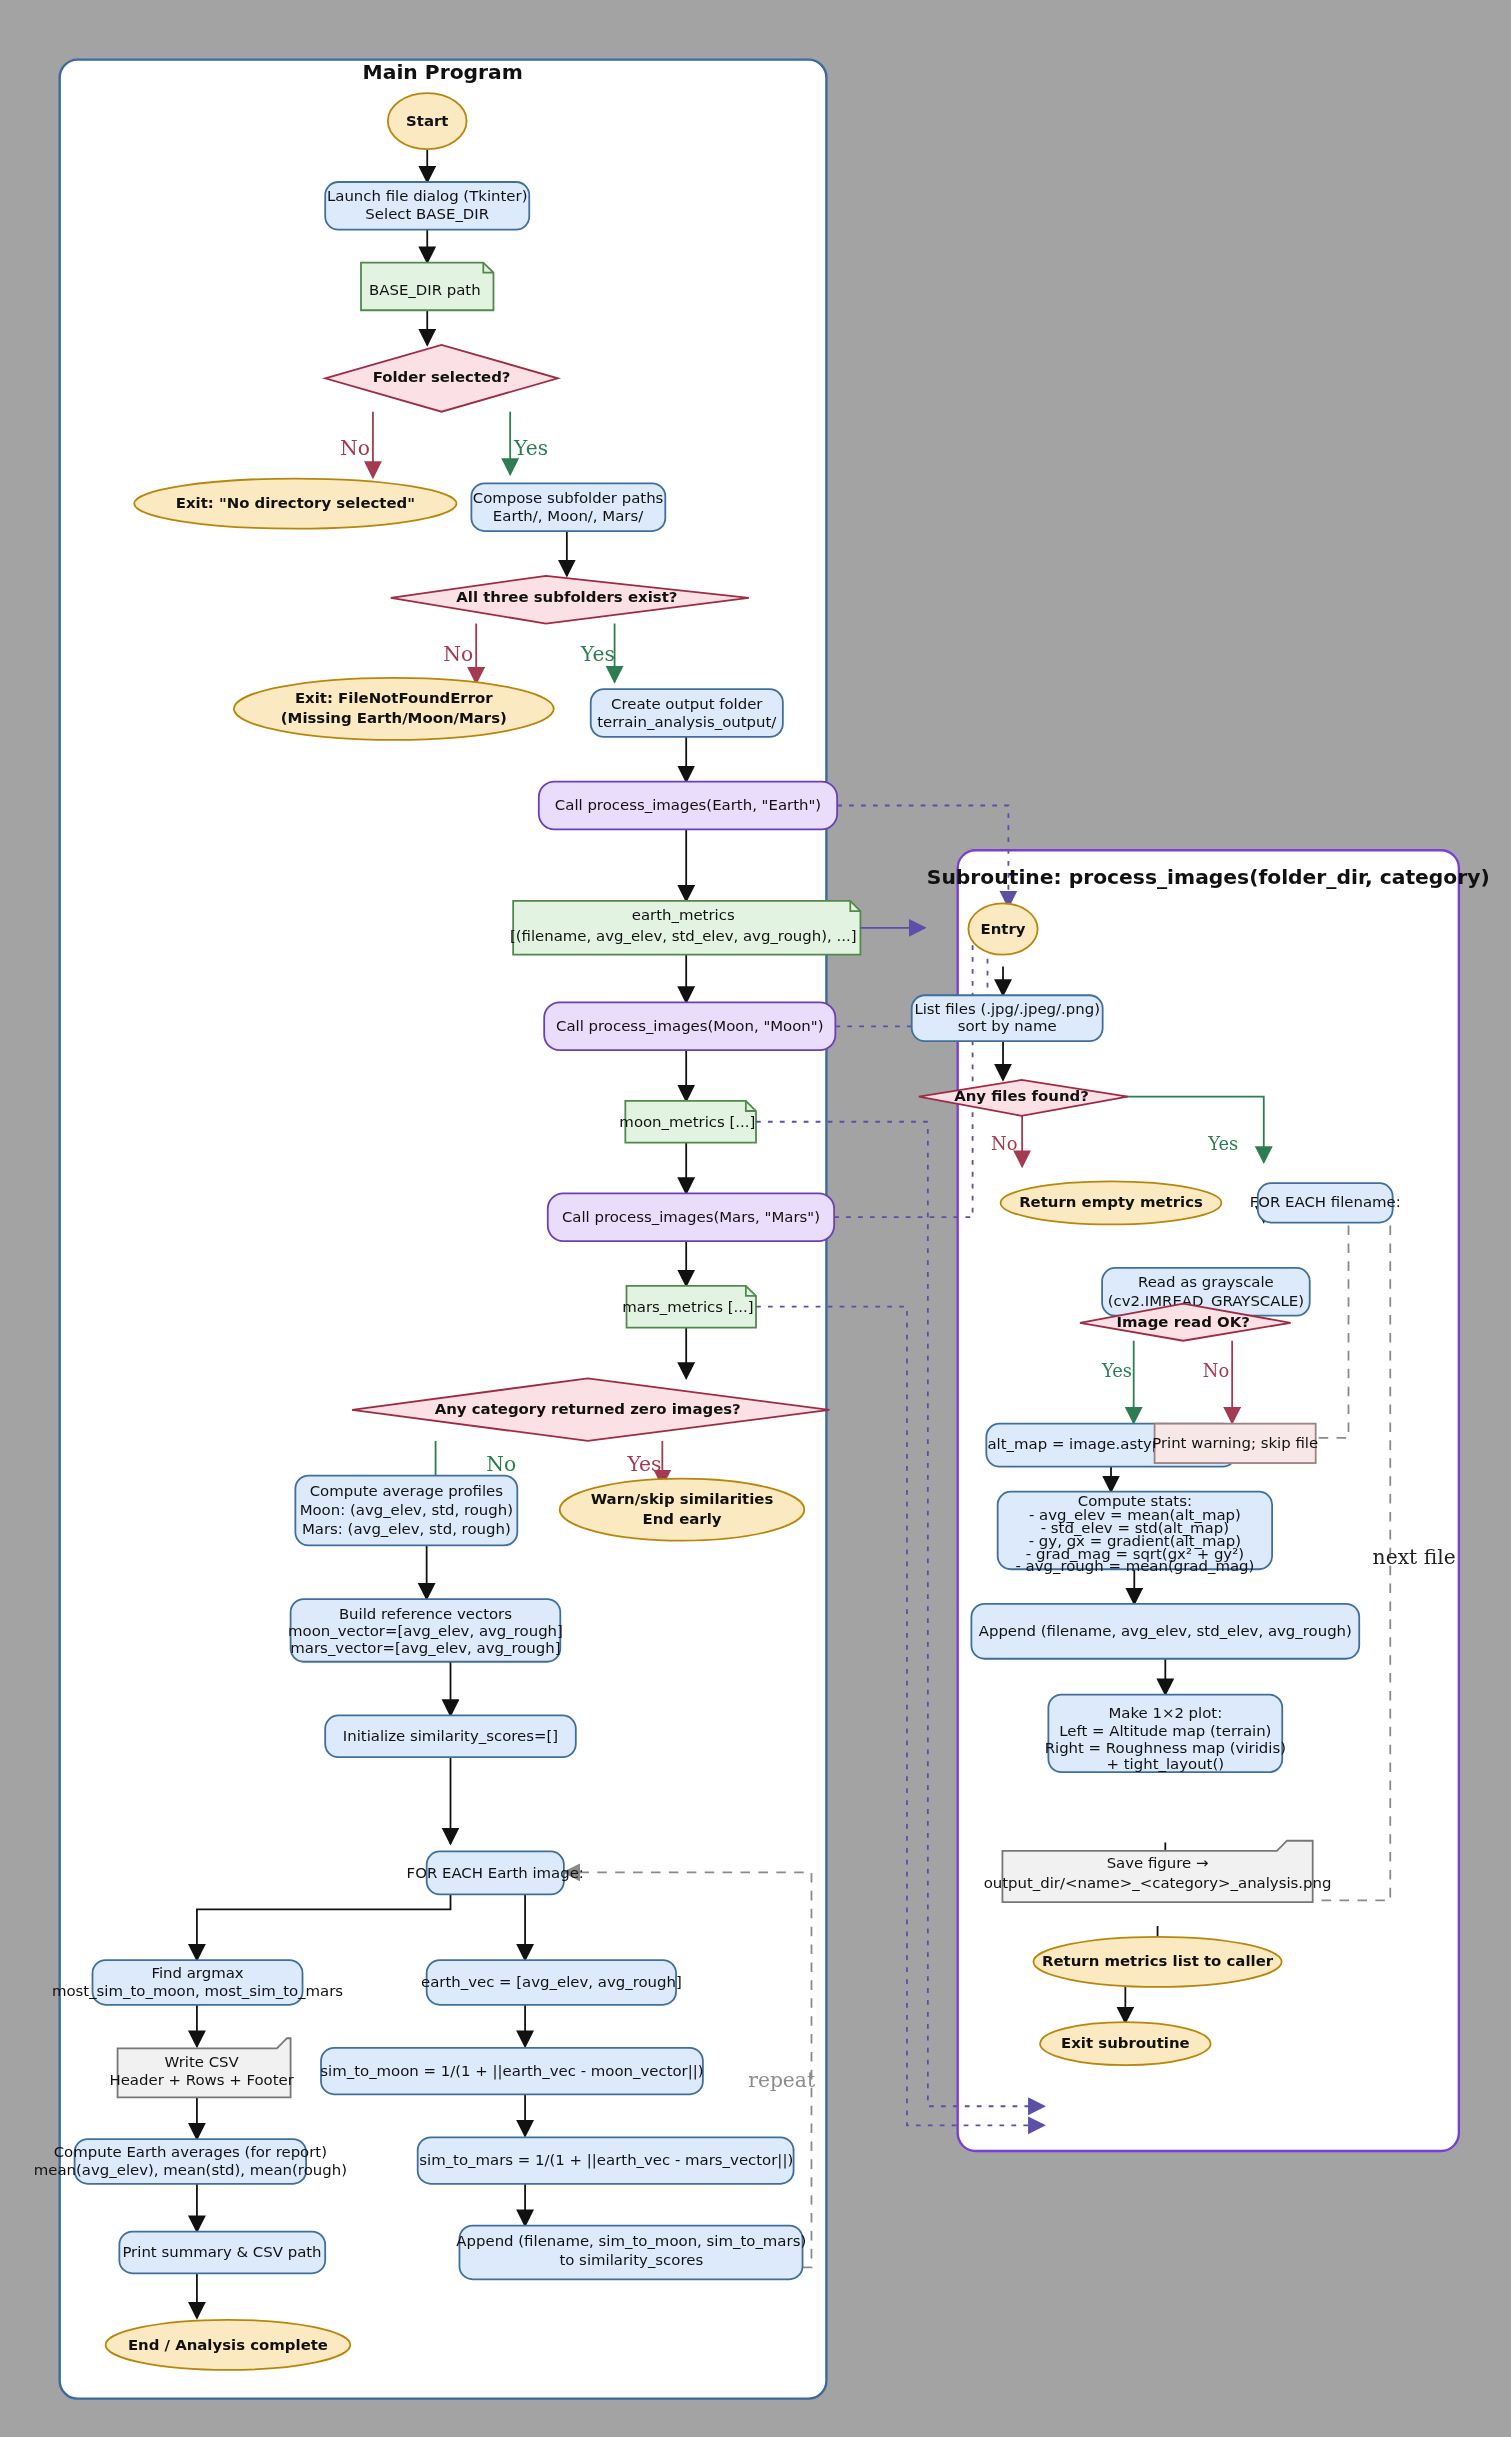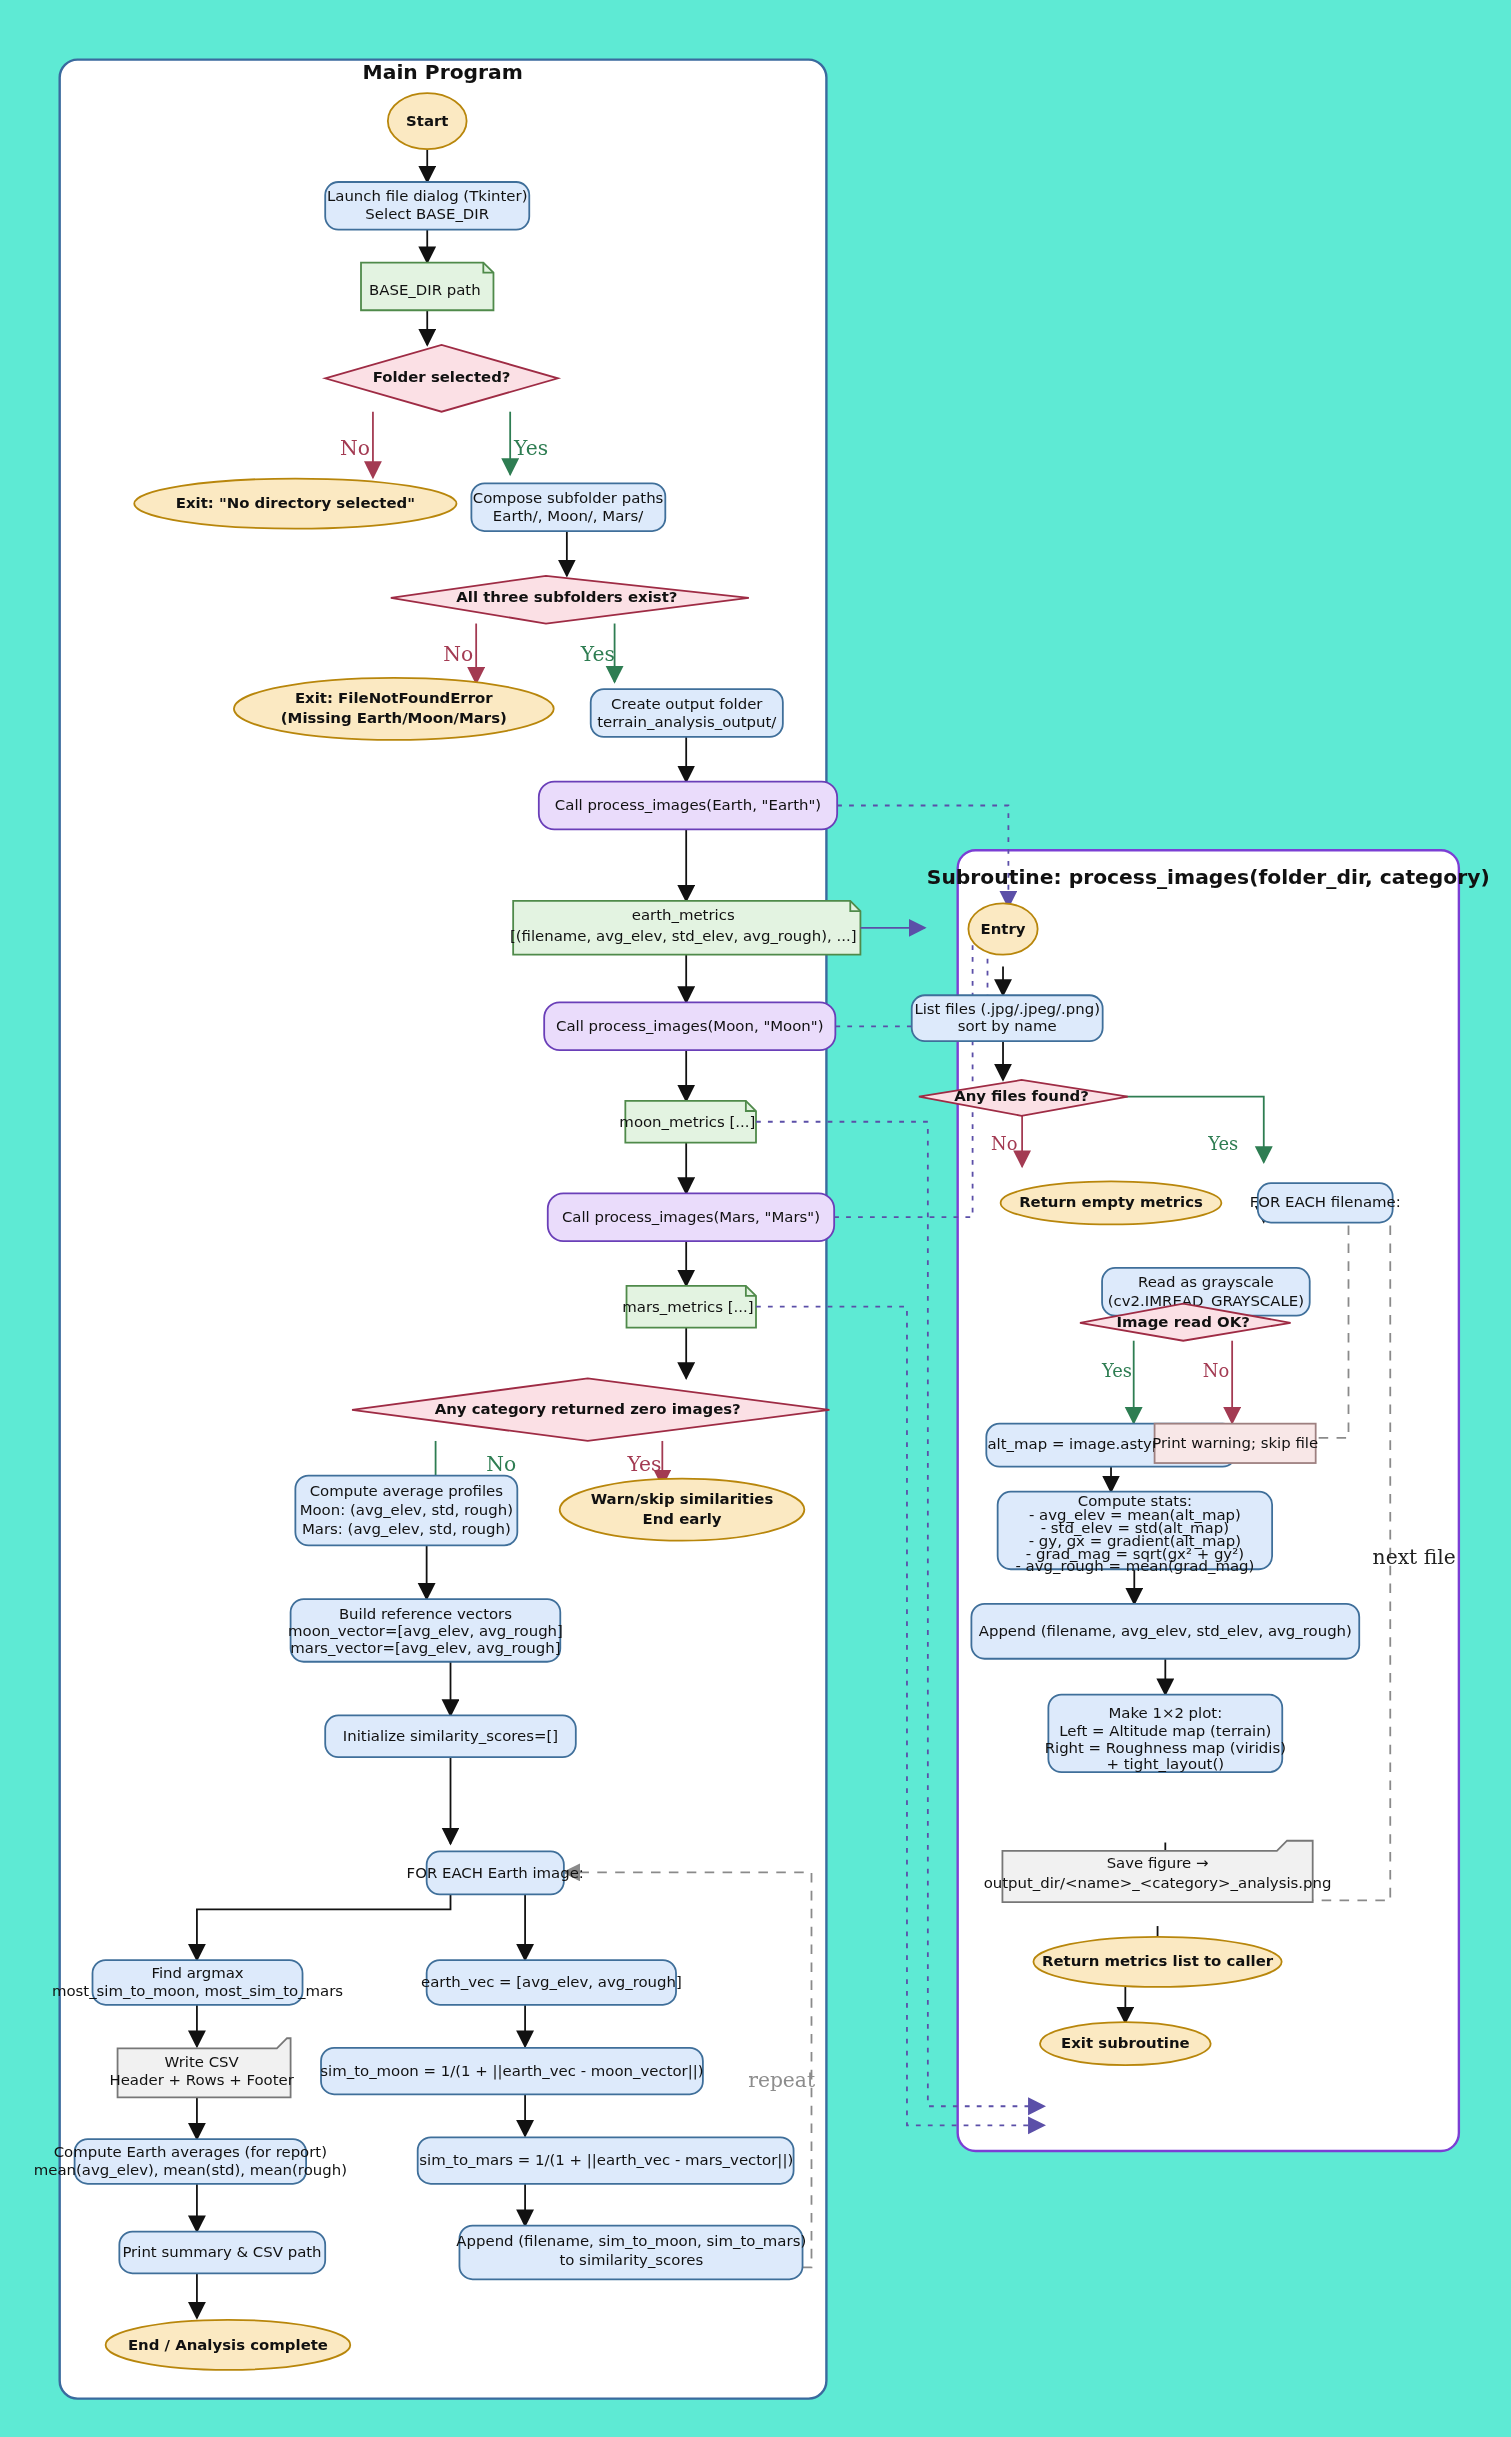--- a/index.html
+++ b/index.html
@@ -1,17 +1,17 @@
 <!DOCTYPE html>
 <html style="font-size:9.5px"><head>
 <meta charset="utf-8">
 <style>
   html,body{margin:0;padding:0;background:#ffffff;}
   body{font-family:"DejaVu Sans","Liberation Sans",sans-serif;}
-  #stage{position:relative;width:1512px;height:2438px;background:#5eead4;overflow:hidden;}
+  #stage{position:relative;width:1512px;height:2438px;background:#a3a3a3;overflow:hidden;}
   svg{display:block;}
   .nodeText{font-family:"DejaVu Sans","Liberation Sans",sans-serif;font-size:25px;fill:#111;text-anchor:middle;dominant-baseline:middle;}
   .nodeTextB{font-family:"DejaVu Sans","Liberation Sans",sans-serif;font-size:25px;font-weight:bold;fill:#111;text-anchor:middle;dominant-baseline:middle;}
   .paneTitle{font-family:"DejaVu Sans","Liberation Sans",sans-serif;font-size:34px;font-weight:bold;fill:#111;text-anchor:middle;}
   .edgeLbl{font-family:"DejaVu Serif","Liberation Serif",serif;font-size:34px;text-anchor:middle;}
   .edgeLblSm{font-family:"DejaVu Serif","Liberation Serif",serif;font-size:30px;text-anchor:middle;}
   .lblYes{fill:#2e7d52;}
   .lblNo{fill:#a33a52;}
   .lblGray{fill:#8d8d8d;}
   .lblDark{fill:#222;}

